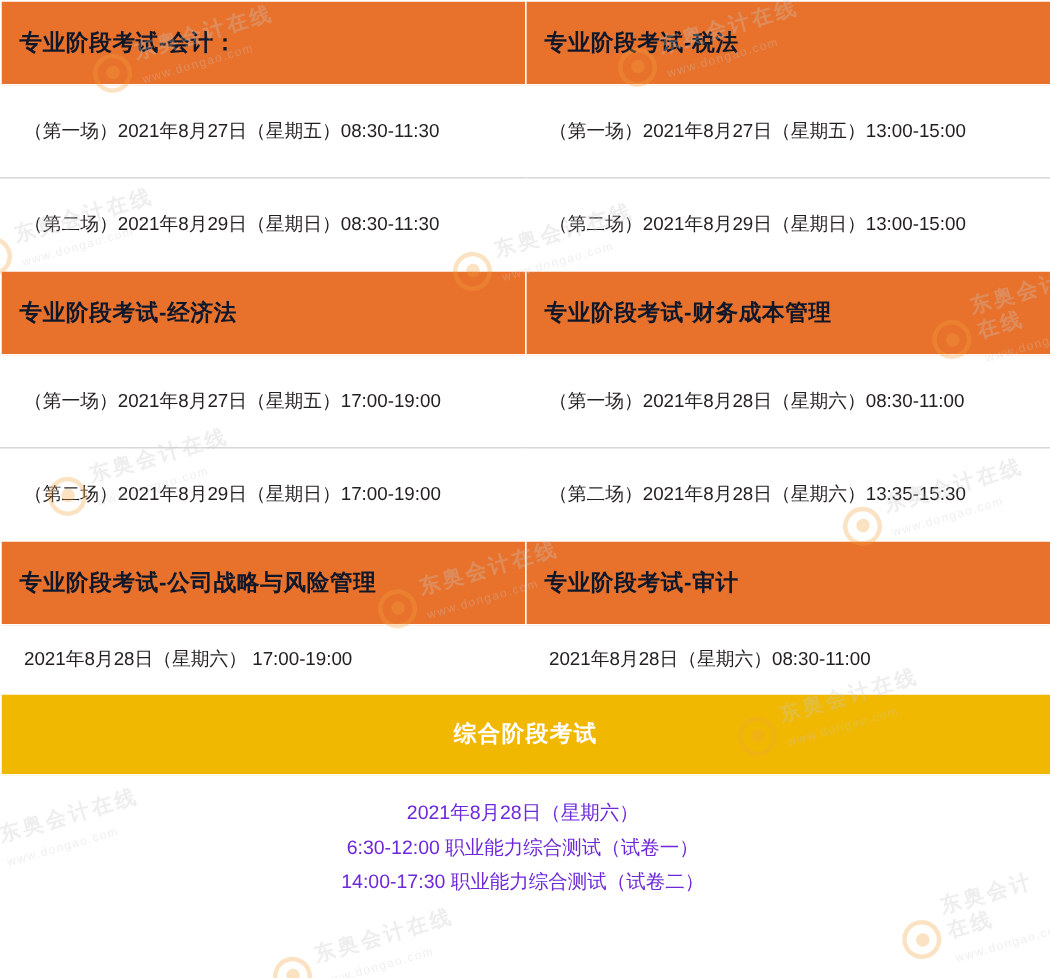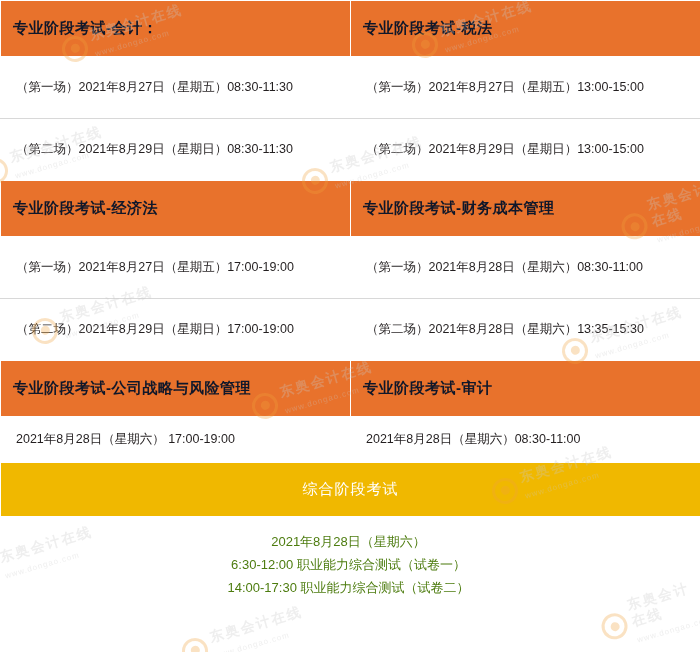--- a/index.html
+++ b/index.html
@@ -51,29 +51,29 @@
   }
   .cell.noline {
     border-bottom: 1px solid #ffffff !important;
   }
   .cell.single {
     height: 46px;
   }
   .yellow-hdr {
     background: #F0B800;
     color: #ffffff;
-    font-weight: normal;
+    font-weight: bold;
     font-size: 15px;
     height: 54px;
     text-align: center;
     letter-spacing: 1px;
   }
   .final {
     background: #ffffff;
-    color: #4d7c0f;
+    color: #6d28d9;
     font-size: 13px;
     text-align: center;
     padding: 14px 4px 10px 0;
     line-height: 1.75;
   }
   .final div { white-space: nowrap; }
 
   
   .wm {
     position: absolute;

